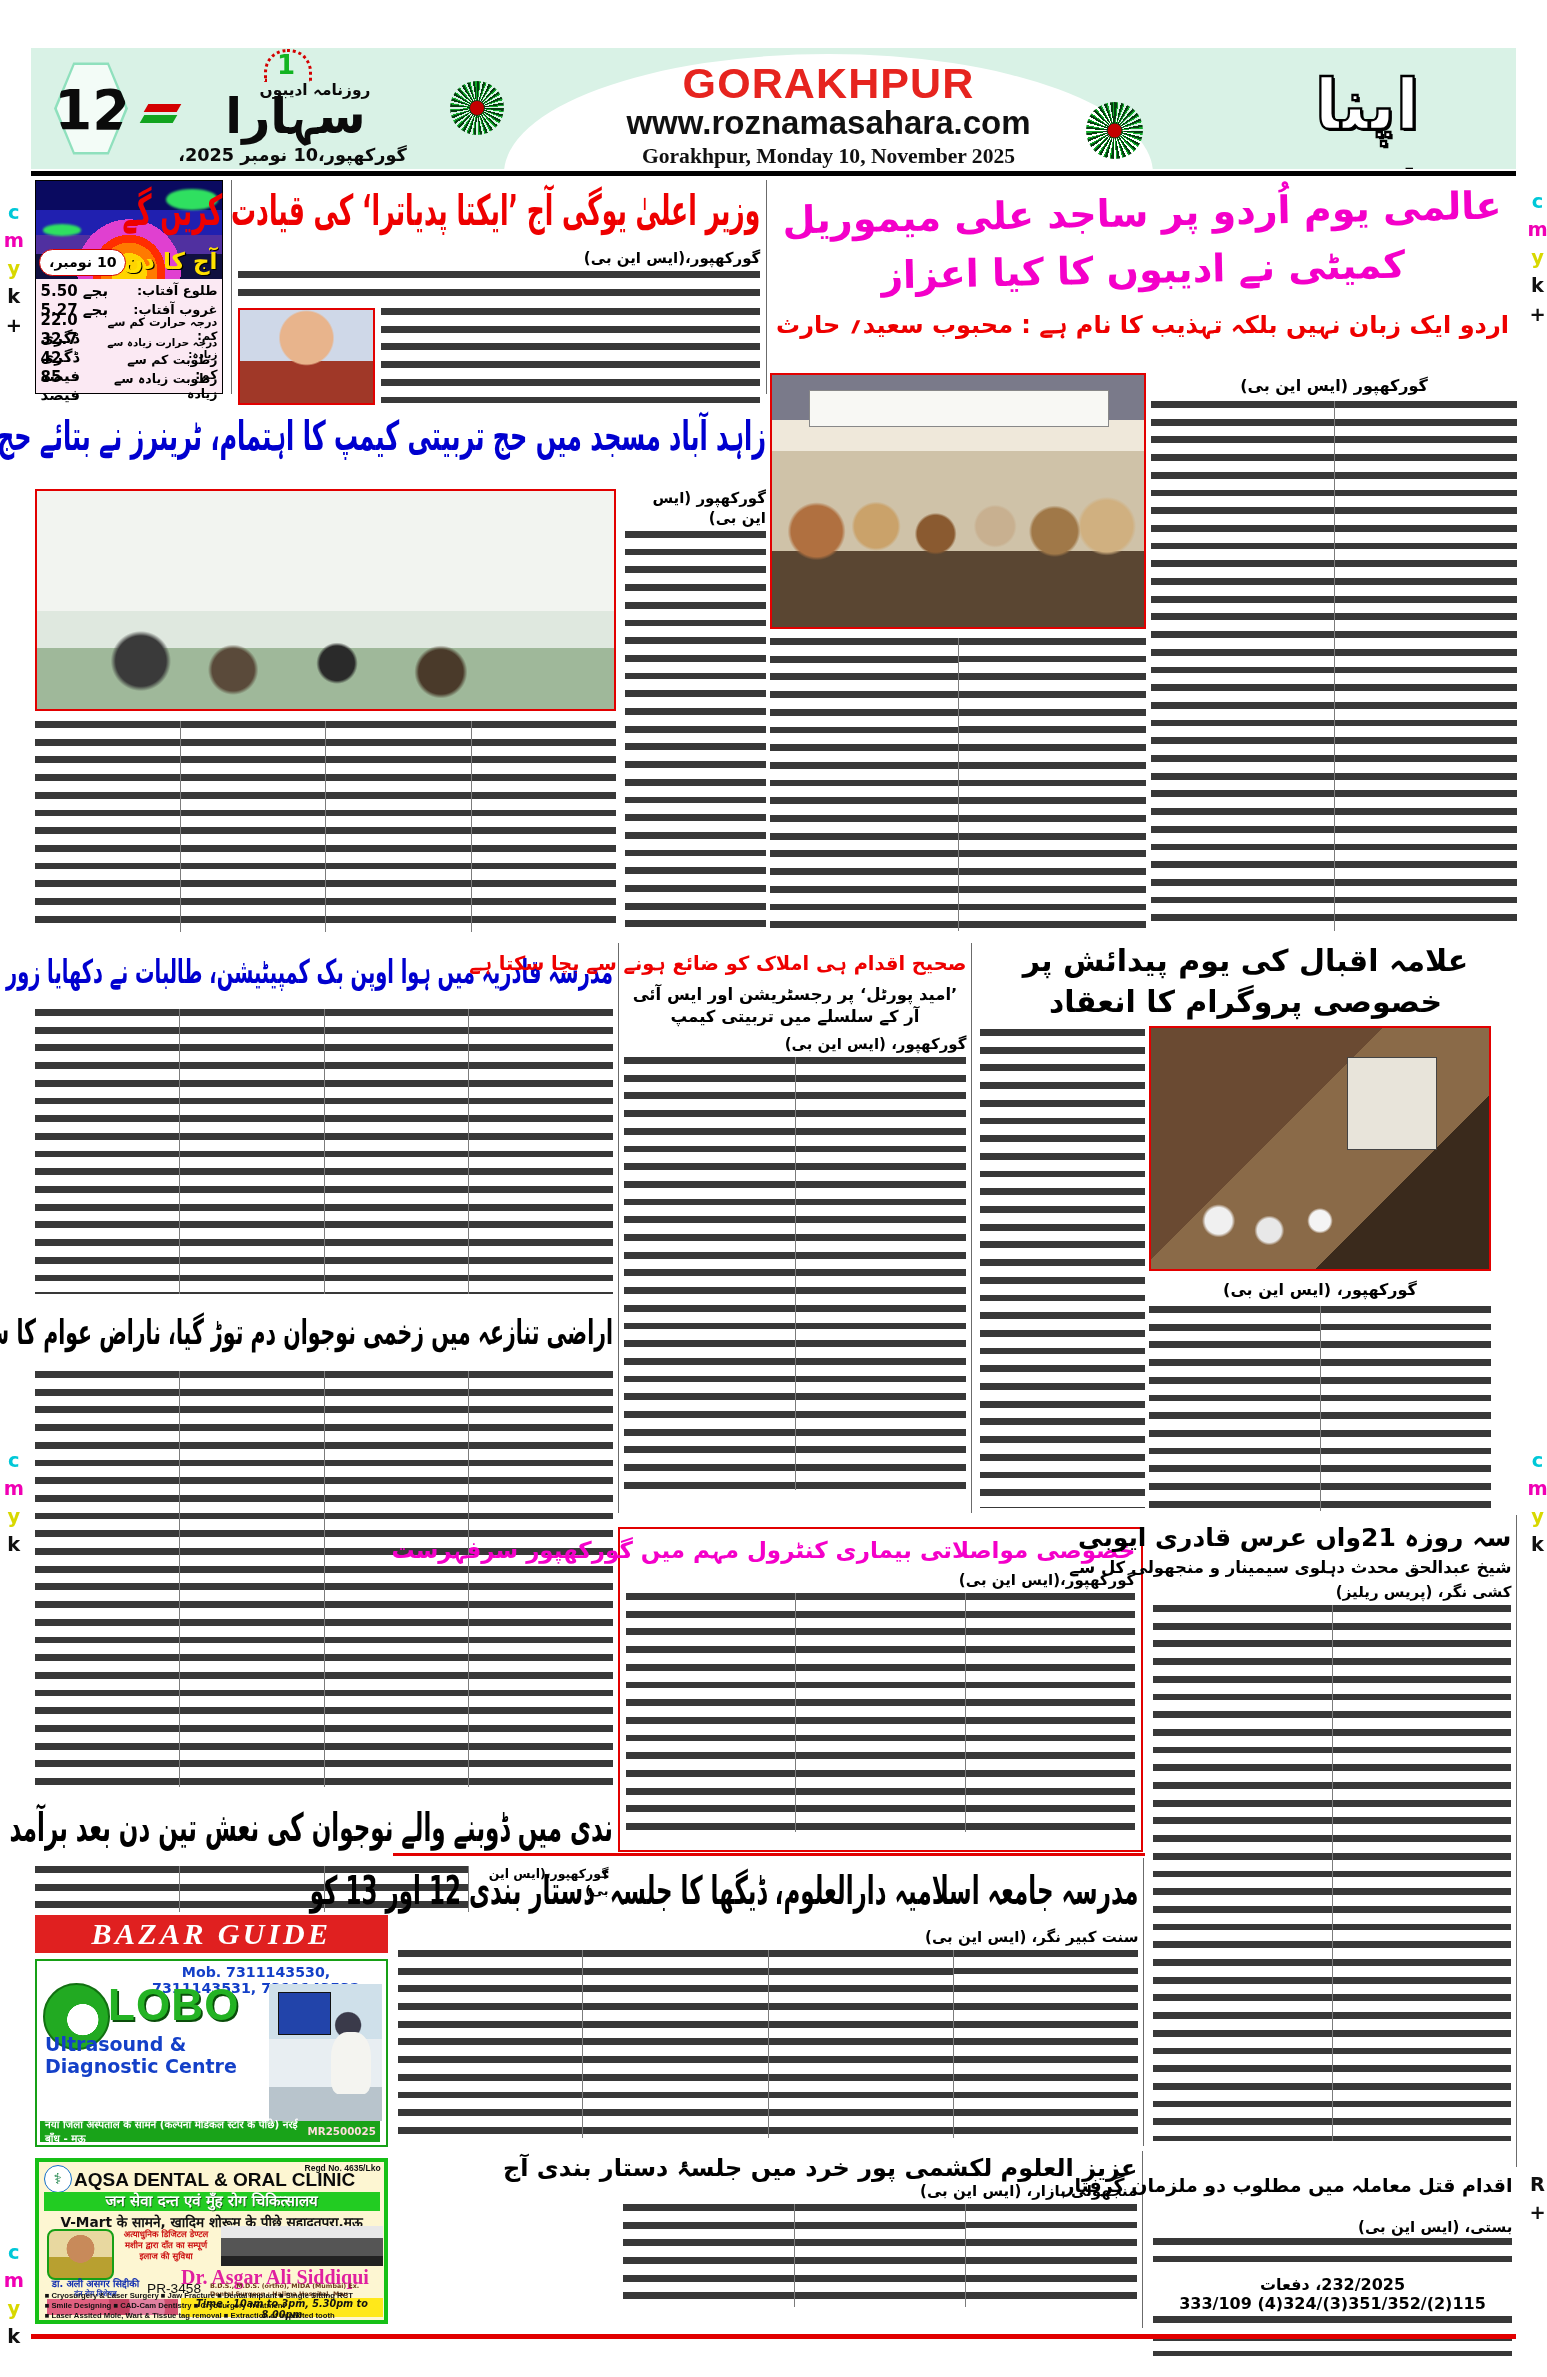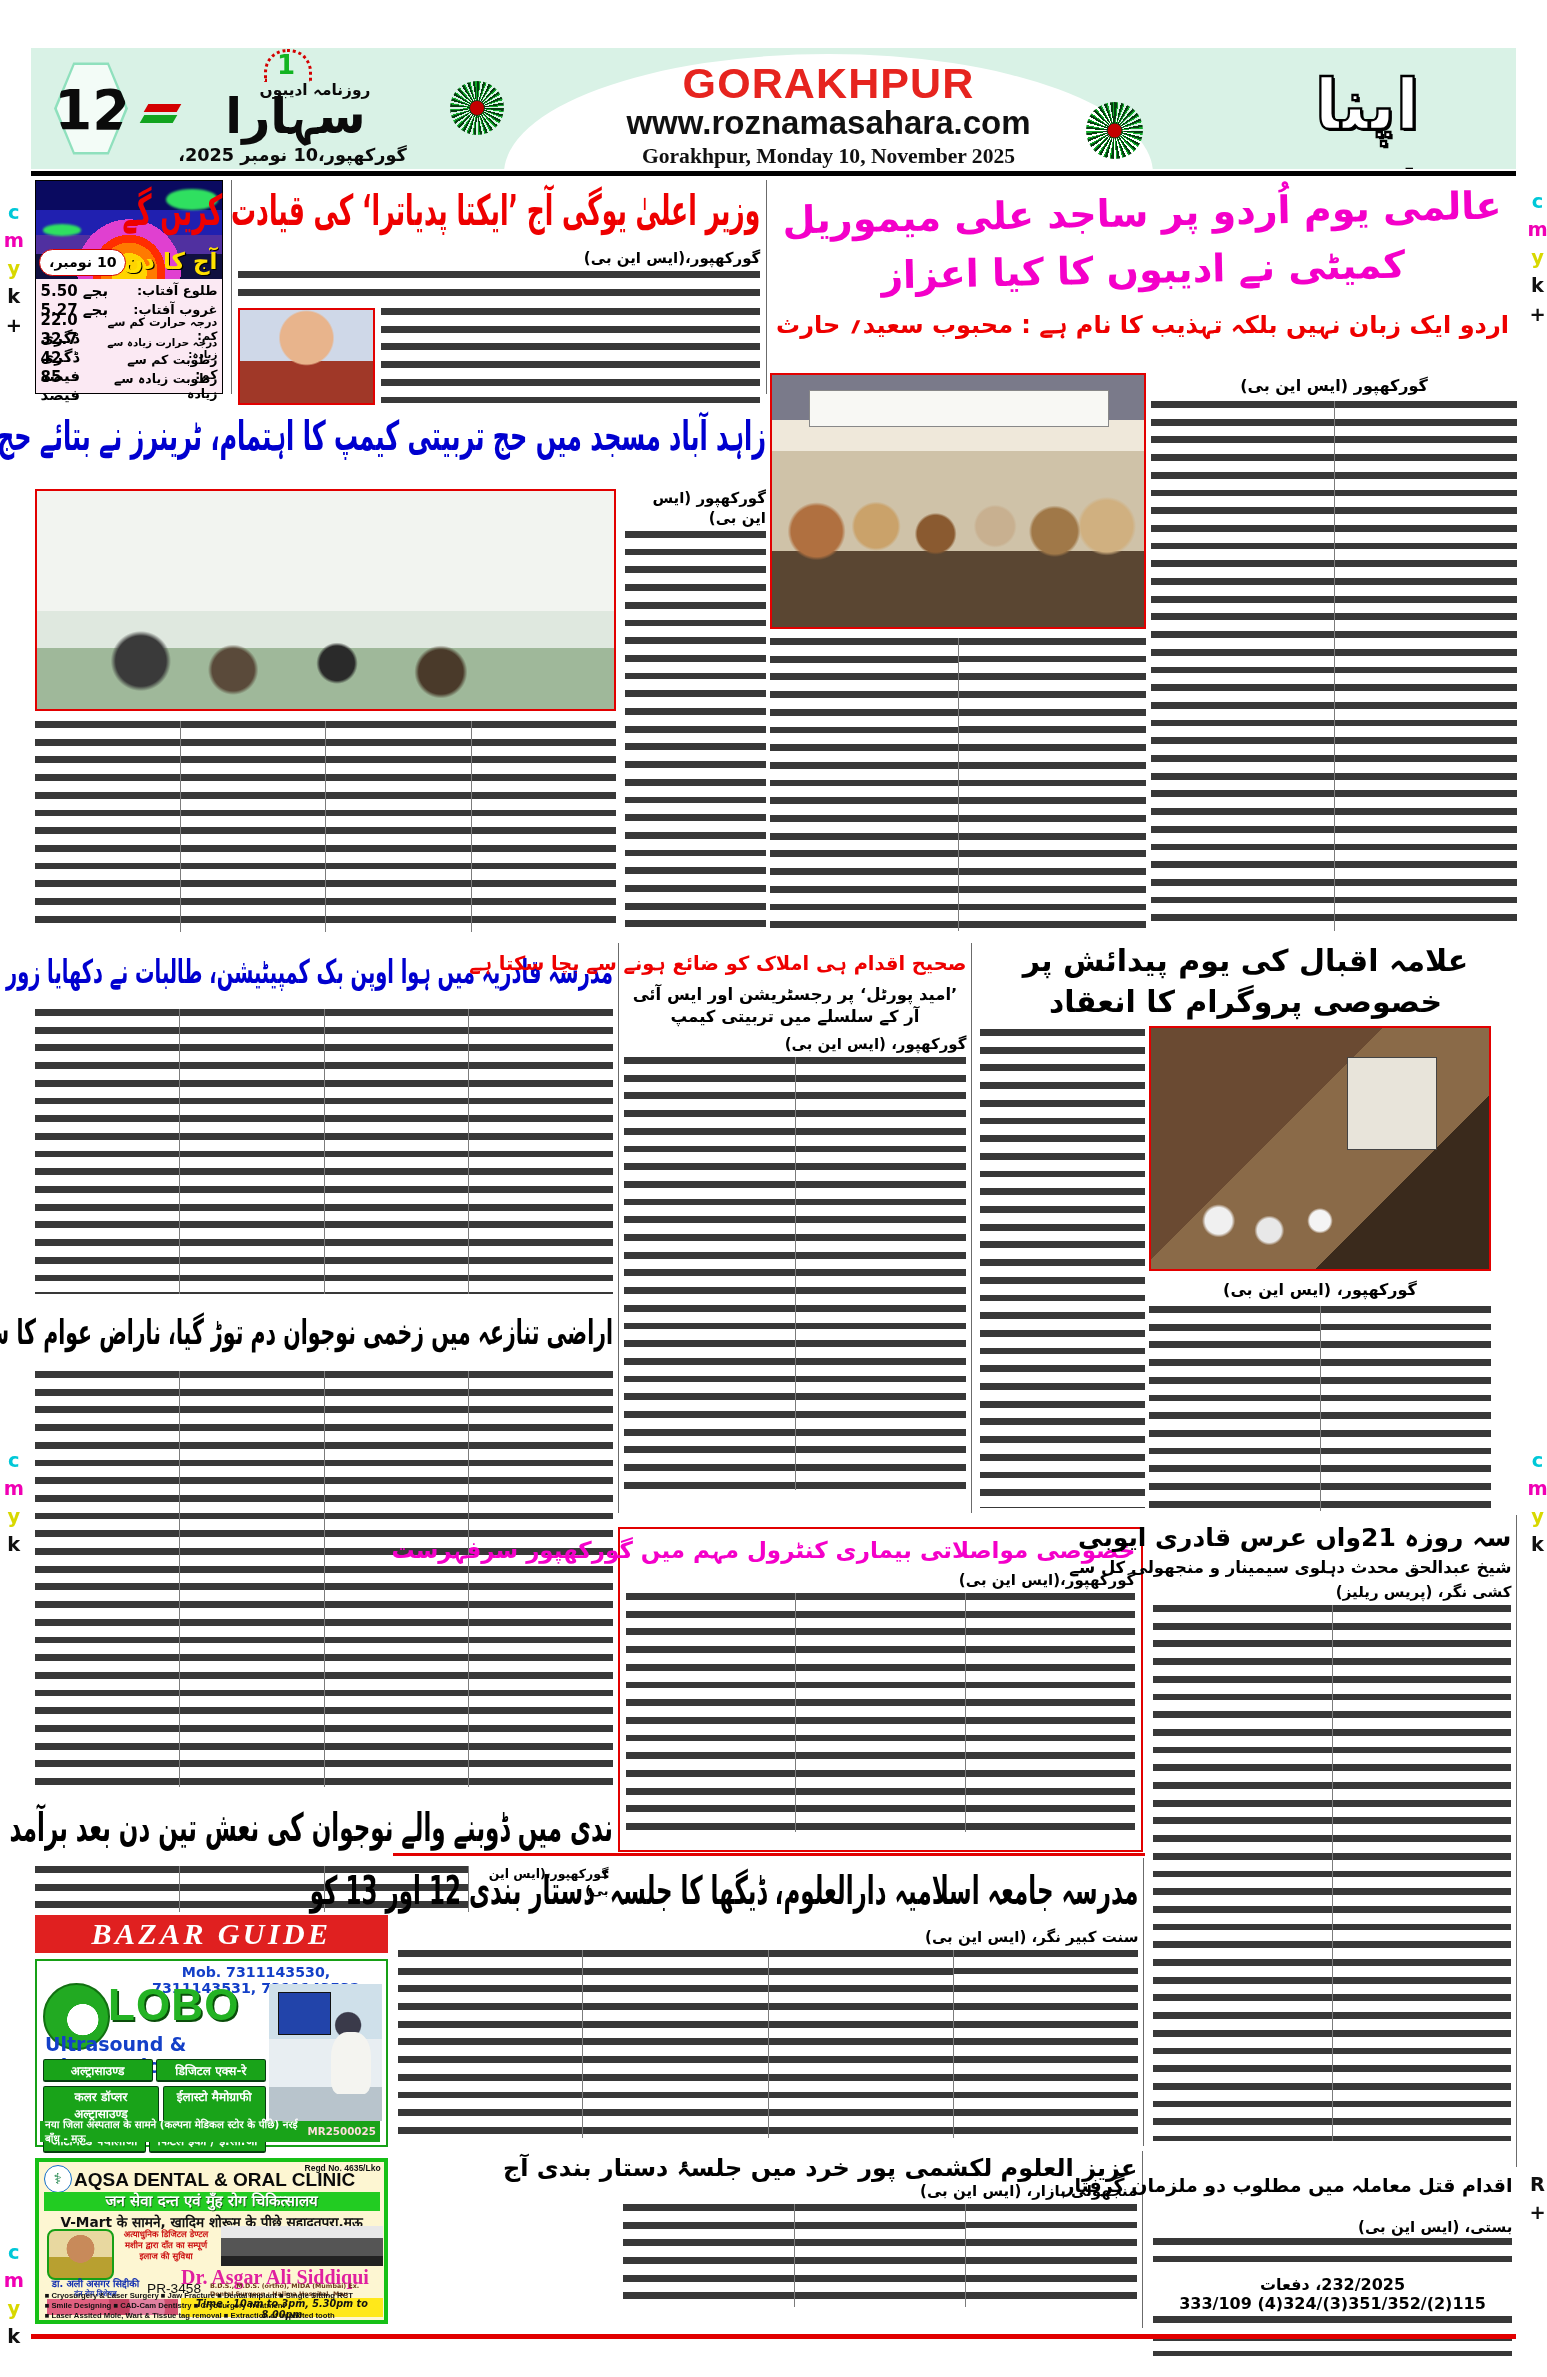--- a/index.html
+++ b/index.html
@@ -341,28 +341,20 @@
     <div class="abs bold" style="left:71px;top:19.4px;font-size:44px;letter-spacing:1.1px;color:#24b324;text-shadow:1.7px 1.7px 0 #0a4d0a;font-family:'Liberation Sans',sans-serif;">LOBO</div>
     <div class="abs bold" style="left:8px;top:72px;width:222px;font-size:19px;color:#1440c8;">Ultrasound &amp; Diagnostic Centre</div>
 
     <div class="abs" style="left:232px;top:23px;width:113px;height:137px;background:
         radial-gradient(circle at 70% 30%, #3a3a4a 0 10%, rgba(0,0,0,0) 11%),
         linear-gradient(to bottom,#cfe0ea 0 40%, #e8eef2 40% 75%, #b8c4cc 75% 100%);">
       <div class="abs" style="left:8%;top:6%;width:45%;height:30%;background:#2244aa;border:1.7px solid #111;"></div>
       <div class="abs" style="left:55%;top:35%;width:35%;height:45%;background:#f4f4f0;border-radius:40% 40% 20% 20%;"></div>
     </div>
 
-    <div class="abs" style="left:5.7px;top:98px;width:223px;display:flex;flex-wrap:wrap;gap:3.4px;">
-      <div class="chip" style="flex:1 1 28%;">अल्ट्रासाउण्ड</div>
-      <div class="chip" style="flex:1 1 28%;">डिजिटल एक्स-रे</div>
-      <div class="chip" style="flex:1 1 34%;">कलर डॉप्लर अल्ट्रासाउण्ड</div>
-      <div class="chip" style="flex:1 1 28%;">ईलास्टो मैमोग्राफी</div>
-      <div class="chip" style="flex:1 1 28%;">ऑटोमेटेड पैथोलॉजी</div>
-      <div class="chip" style="flex:1 1 34%;">फिटल इको / ई.सी.जी</div>
-    </div>
     <div class="abs" style="left:3.4px;bottom:3.4px;width:340px;height:20.5px;background:#19a319;display:flex;align-items:center;justify-content:space-between;padding:0 4.6px;box-sizing:border-box;">
       <span class="bold" style="font-size:10.3px;color:#ffffff;">नया जिला अस्पताल के सामने (कल्पना मेडिकल स्टोर के पीछे) नरई बाँध - मऊ</span>
       <span class="bold" style="font-size:10.3px;color:#ffdddd;">MR2500025</span>
     </div>
   </div>
 
   <div class="abs" style="left:35px;top:2158px;width:353px;height:166px;border:4px solid #16c016;box-sizing:border-box;background:#fdf6d2;overflow:hidden;">
     <div class="abs bold" style="right:3.4px;top:1.1px;font-size:8.5px;color:#111;font-family:'Liberation Sans',sans-serif;">Regd No. 4635/Lko</div>
     <div class="abs" style="left:4.6px;top:3.4px;width:26px;height:26px;border-radius:50%;border:1.7px solid #1470c8;background:#fff;display:flex;align-items:center;justify-content:center;color:#0a7a3a;font-size:15px;">⚕</div>
     <div class="abs bold" style="left:35px;top:6.8px;width:308px;font-size:19px;color:#0b0b0b;font-family:'Liberation Sans',sans-serif;">AQSA DENTAL &amp; ORAL CLINIC</div>

